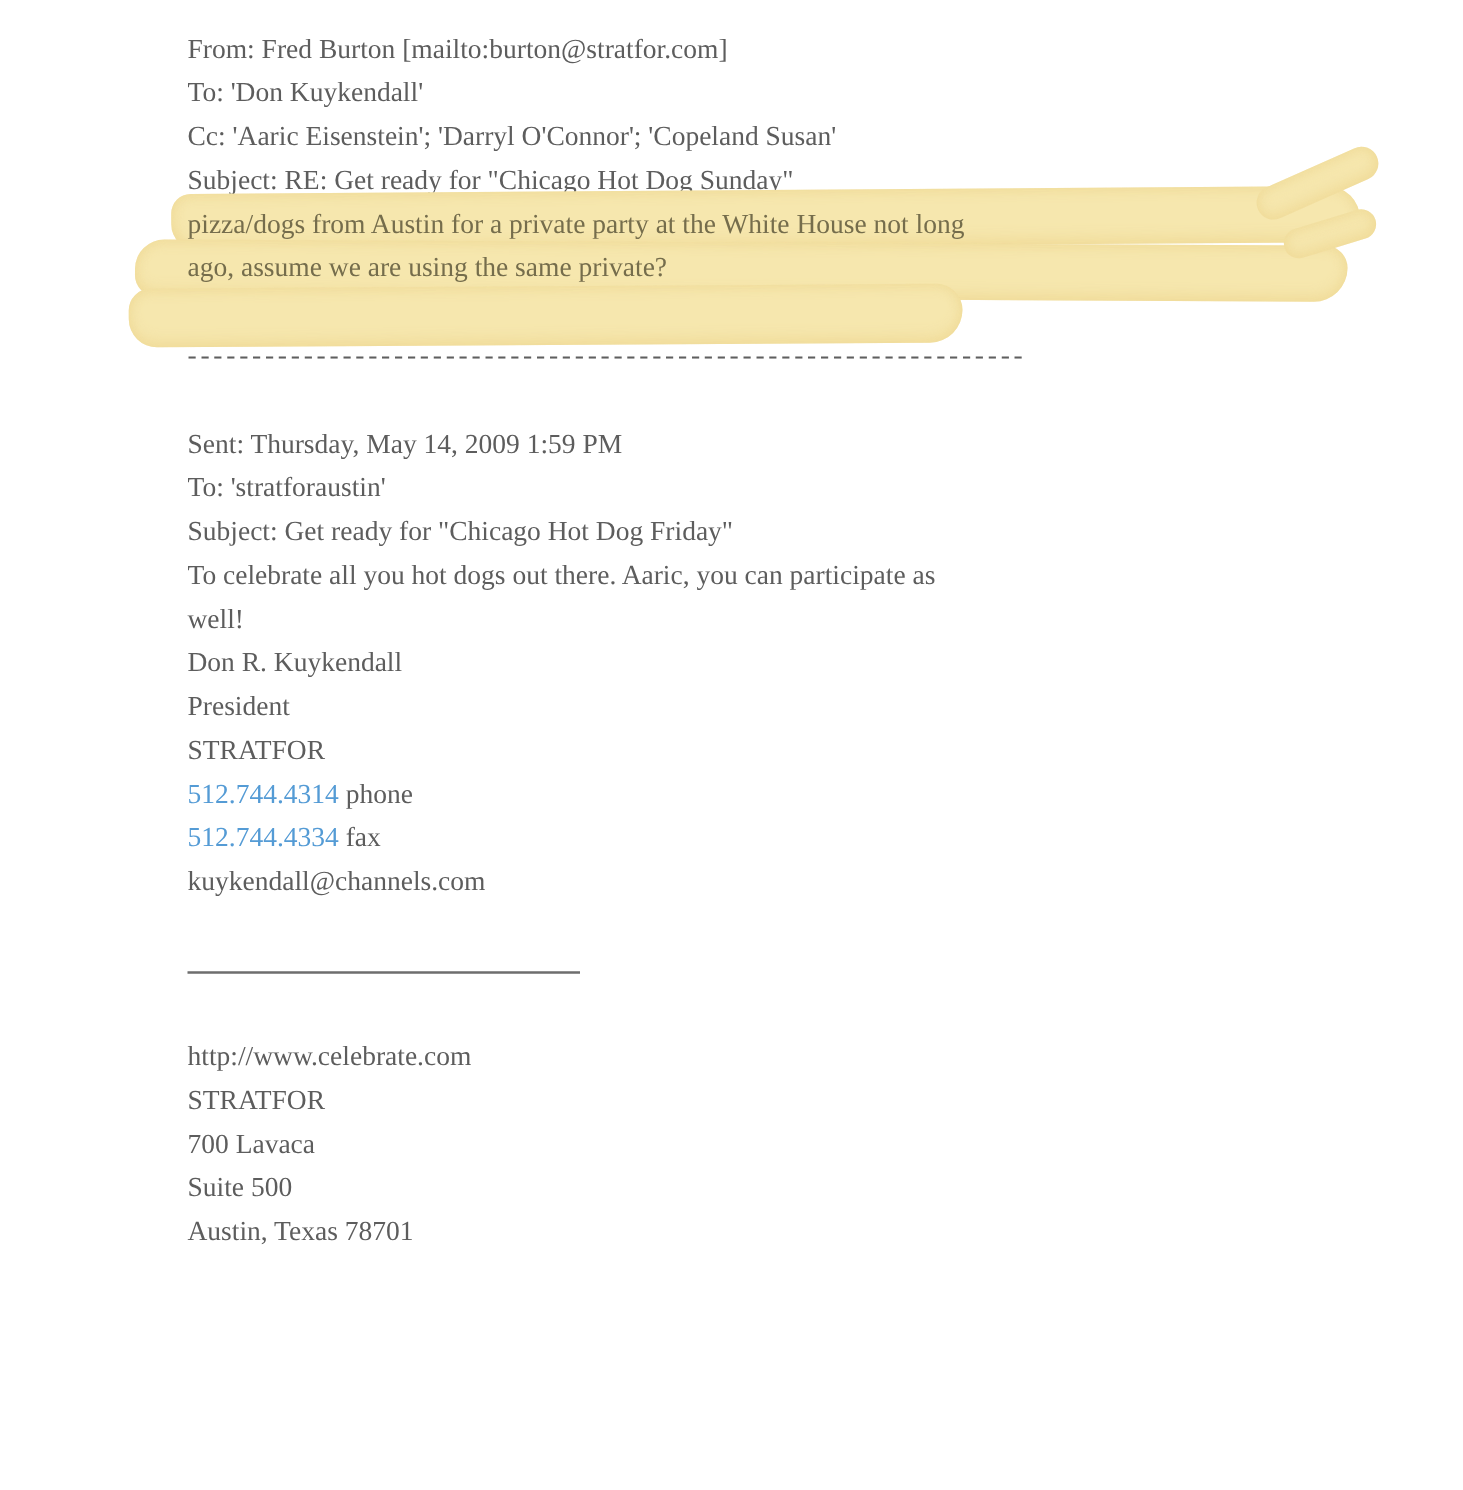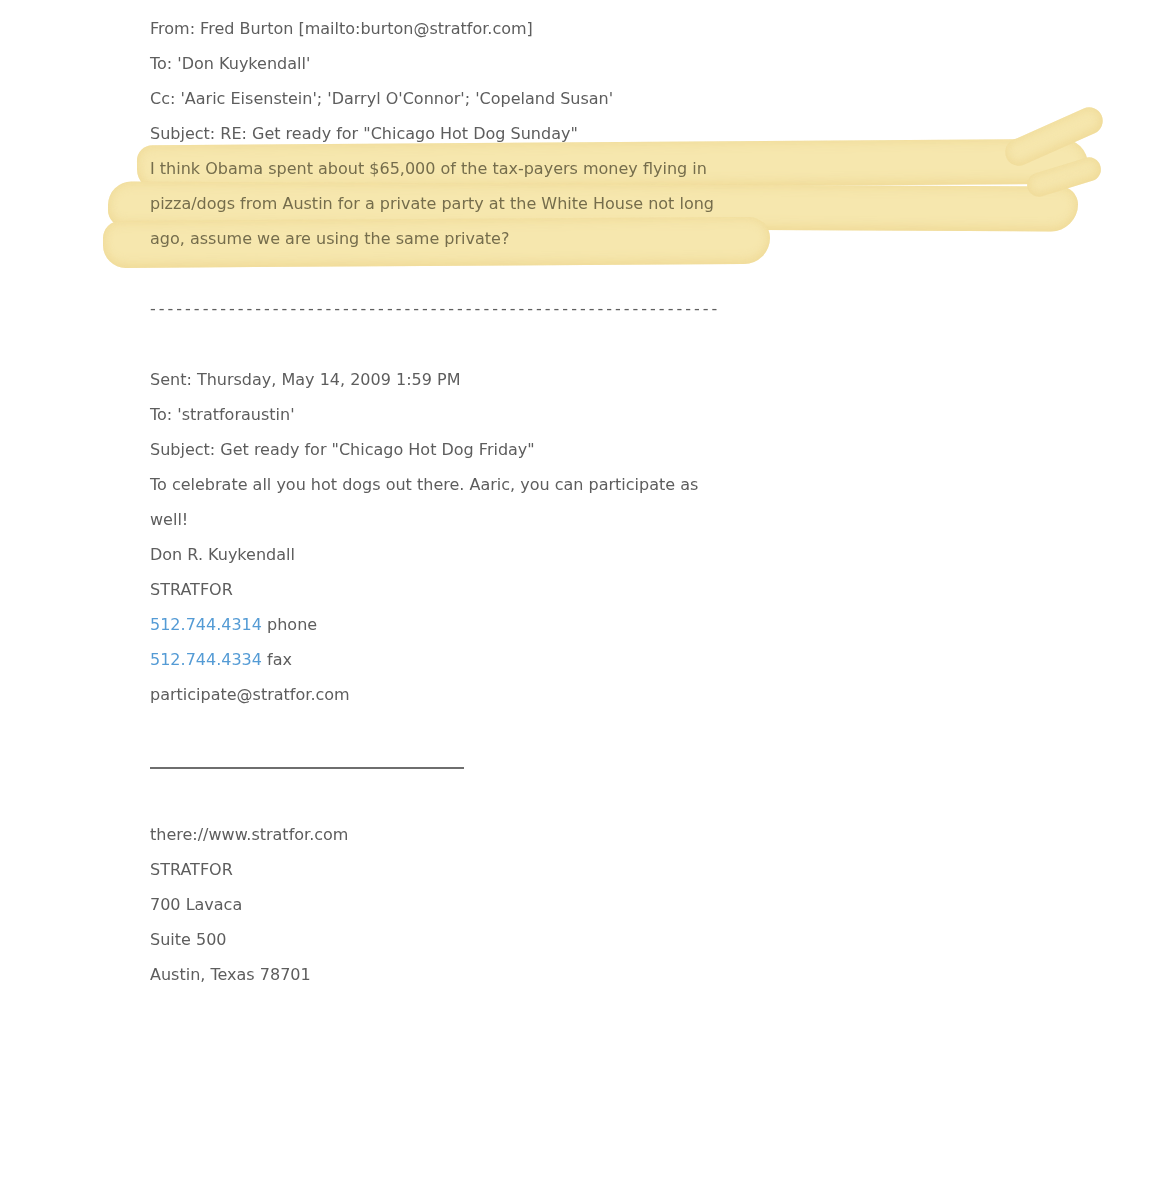--- a/index.html
+++ b/index.html
@@ -9,21 +9,21 @@
     --highlight_text:#756d4c;
     --divider:#6e6e6e;
   }
   *{box-sizing:border-box;}
   html,body{margin:0;padding:0;}
   body{
     width:1170px;height:1192px;overflow:hidden;background:#ffffff;
     font-family:"DejaVu Sans","Liberation Sans",sans-serif;
     color:var(--text,#5d5d5d);
   }
-  .content{padding:11px 0 0 150px;font-size:16px;line-height:35px;}
+  .content{padding:21px 0 0 150px;font-size:22px;line-height:35px;font-family:Liberation Serif, serif;}
   .line{white-space:nowrap;height:35px;}
   
   .hl-wrap{position:relative;}
   .hl-text{position:relative;z-index:1;color:var(--highlight_text,#756d4c);}
   .hl-stroke,.hl-tail{
     position:absolute;z-index:0;background:var(--highlight,#f6e7ae);
     box-shadow:inset 0 -5px 10px rgba(235,208,132,.45), inset 0 4px 8px rgba(235,208,132,.30);
   }
   .s1{left:-13px;top:-9px;width:951px;height:45px;border-radius:18px 30px 22px 24px;transform:rotate(-0.4deg);}
   .s2{left:-42px;top:33px;width:970px;height:45px;border-radius:26px 20px 30px 18px;transform:rotate(0.3deg);}
@@ -49,47 +49,47 @@
     <div class="line">To: 'Don Kuykendall'</div>
     <div class="line">Cc: 'Aaric Eisenstein'; 'Darryl O'Connor'; 'Copeland Susan'</div>
     <div class="line">Subject: RE: Get ready for "Chicago Hot Dog Sunday"</div>
 
     <div class="hl-wrap">
       <div class="hl-stroke s1"></div>
       <div class="hl-stroke s2"></div>
       <div class="hl-stroke s3"></div>
       <div class="hl-tail t1"></div>
       <div class="hl-tail t2"></div>
-      <div class="line hl-text">I think Obama spent about $65,000 of the tax-payers money flying in</div>
       <div class="line hl-text">pizza/dogs from Austin for a private party at the White House not long</div>
       <div class="line hl-text">ago, assume we are using the same private?</div>
     </div>
   </section>
 
   <div class="dashes">-----------------------------------------------------------------</div>
 
   <section class="sec2">
     <div class="line">Sent: Thursday, May 14, 2009 1:59 PM</div>
     <div class="line">To: 'stratforaustin'</div>
     <div class="line">Subject: Get ready for "Chicago Hot Dog Friday"</div>
     <div class="line">To celebrate all you hot dogs out there. Aaric, you can participate as</div>
     <div class="line">well!</div>
   </section>
 
   <section class="sig">
     <div class="line">Don R. Kuykendall</div>
+    <div class="line">President</div>
     <div class="line">STRATFOR</div>
     <div class="line"><span class="link">512.744.4314</span> <span>phone</span></div>
     <div class="line"><span class="link">512.744.4334</span> <span>fax</span></div>
-    <div class="line">participate@stratfor.com</div>
+    <div class="line">kuykendall@channels.com</div>
   </section>
 
   <div class="sig-divider"></div>
 
   <section class="footer">
-    <div class="line">there://www.stratfor.com</div>
+    <div class="line">http://www.celebrate.com</div>
     <div class="line">STRATFOR</div>
     <div class="line">700 Lavaca</div>
     <div class="line">Suite 500</div>
     <div class="line">Austin, Texas 78701</div>
   </section>
 
 </div>
 
 </body></html>

